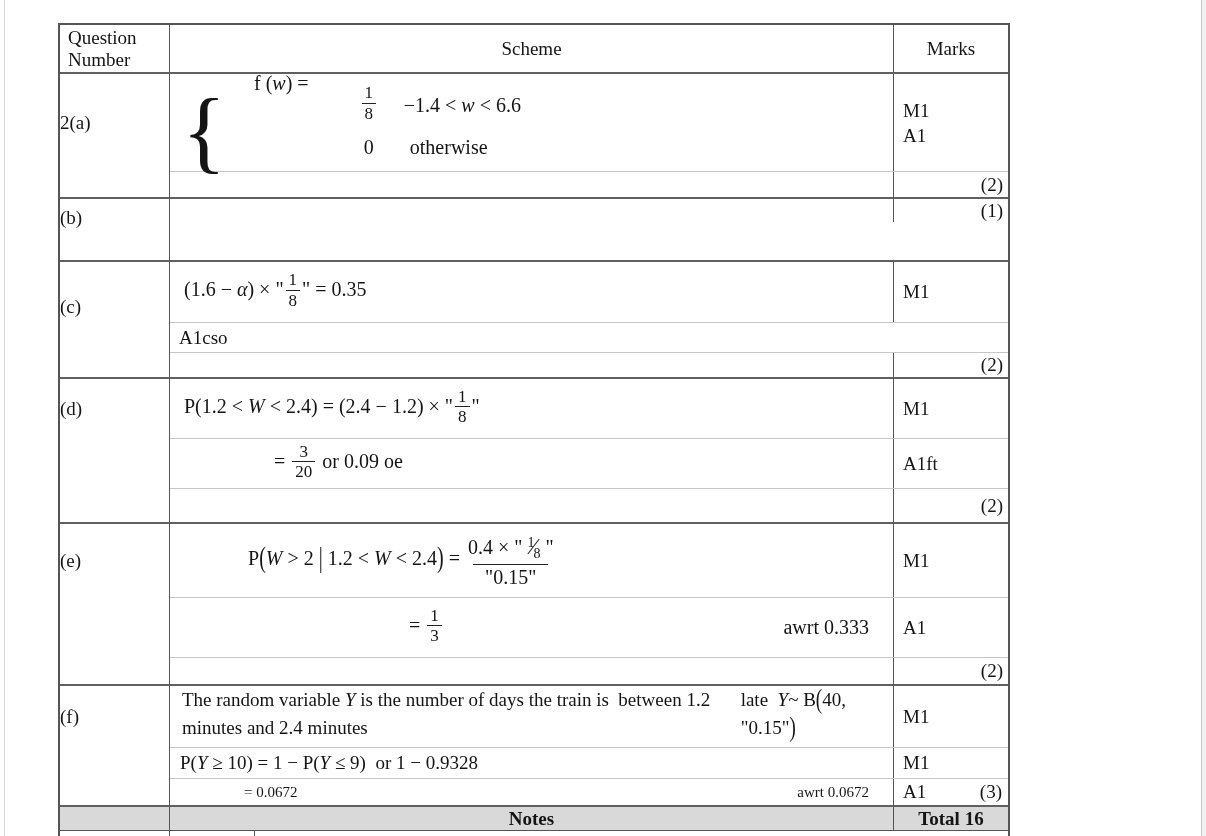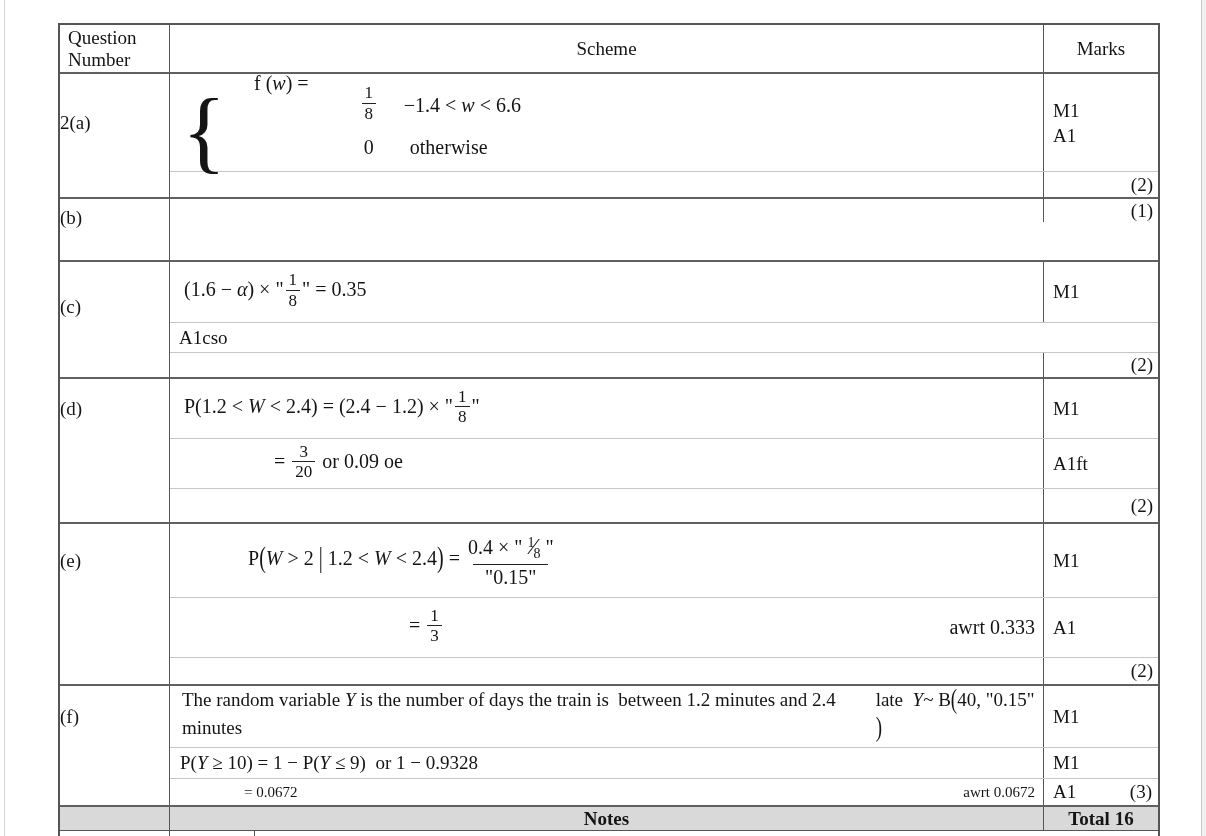--- a/index.html
+++ b/index.html
@@ -8,37 +8,37 @@
     font-family:"Liberation Serif", serif;color:#141414;
     -webkit-font-smoothing:antialiased;
   }
   .page{position:relative;width:1206px;height:836px;background:#fff}
   .edge-l{position:absolute;left:4px;top:0;bottom:0;width:1px;background:#d6d6d6}
   .edge-r{position:absolute;left:1201px;top:0;bottom:0;width:1px;background:#c9c9c9}
   .edge-strip{position:absolute;left:1202px;top:0;bottom:0;right:0;background:#f1f1f1}
 
   
   .ms{
-    position:absolute;left:58px;top:23px;width:1102px;height:813px;
+    position:absolute;left:58px;top:23px;width:952px;height:813px;
     box-sizing:border-box;border:2px solid #555;border-bottom:none;background:#fff;
   }
   .ms *{box-sizing:border-box}
 
   .hdr{position:absolute;left:0;right:0;top:0;height:47px;display:flex;font-size:19px}
   .hq{width:110px;border-right:1px solid #555;display:flex;align-items:center;padding-left:8px;line-height:22px}
   .hs{flex:1;border-right:1px solid #555;display:flex;align-items:center;justify-content:center}
   .hm{width:114px;display:flex;align-items:center;justify-content:center}
 
   .sec{position:absolute;left:0;right:0;border-top:2px solid #606060;display:flex}
   .qn{width:110px;border-right:1px solid #555;display:flex;align-items:flex-start;font-size:19px}
   .qn .lab{display:flex;align-items:center}
   .rows{flex:1;display:flex;flex-direction:column}
   .r{display:flex}
   .r + .r{border-top:1px solid #c6c6c6}
-  .scheme{flex:1;border-right:1px solid #555;display:flex;align-items:center;padding-left:14px;padding-right:8px;font-size:20px}
+  .scheme{flex:1;border-right:1px solid #555;display:flex;align-items:center;padding-left:14px;padding-right:24px;font-size:20px}
   .scheme.between{justify-content:space-between}
   .scheme.block{flex-direction:row;align-items:flex-start;justify-content:center;line-height:28px;font-size:19px;padding-left:12px}
   .mk{width:114px;display:flex;align-items:center;padding-left:9px;font-size:19px}
   .mk.sub{justify-content:flex-end;padding-left:0;padding-right:5px}
   .mk.two{flex-direction:column;align-items:flex-start;justify-content:center;line-height:25px}
   .mk.between{justify-content:space-between;padding-right:6px}
   .awrt{white-space:pre-wrap}
 
   .seg{white-space:pre-wrap}
 

